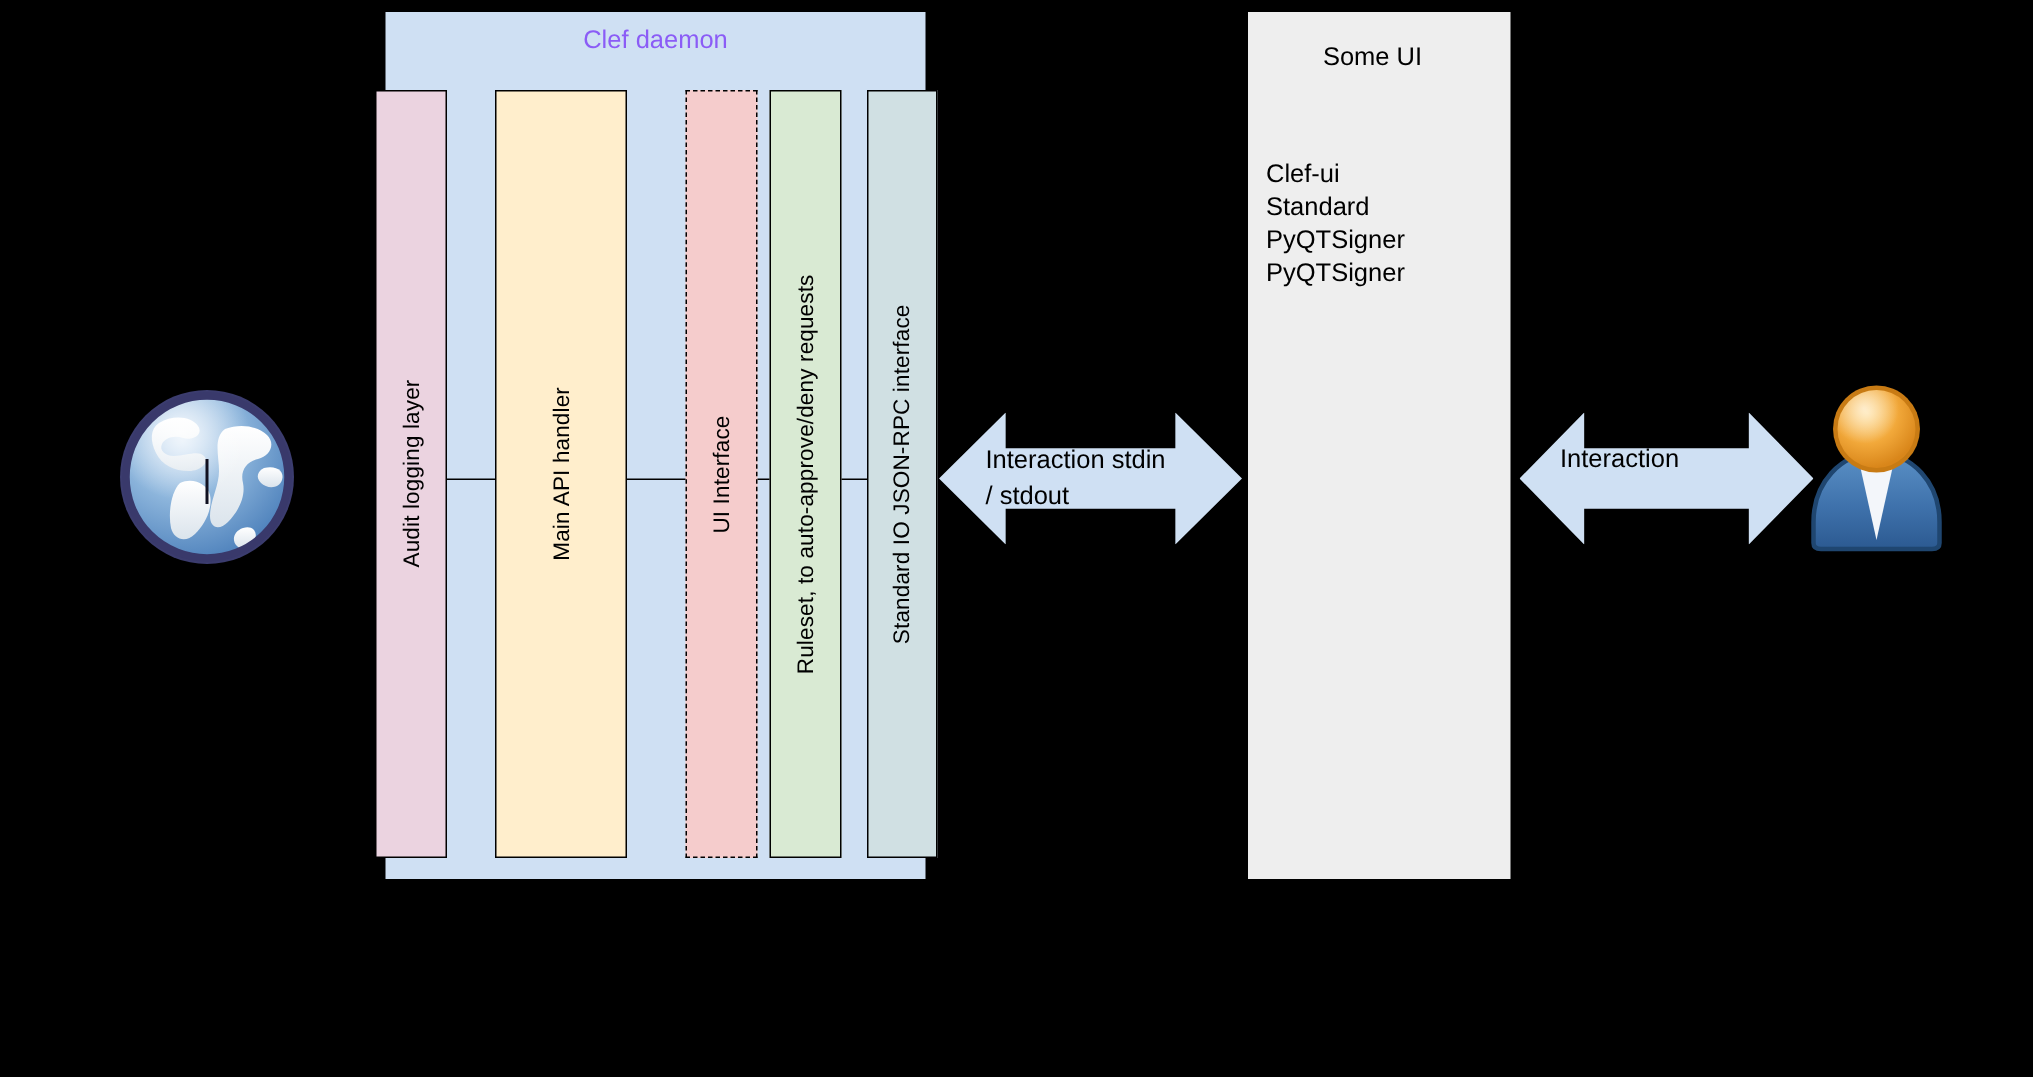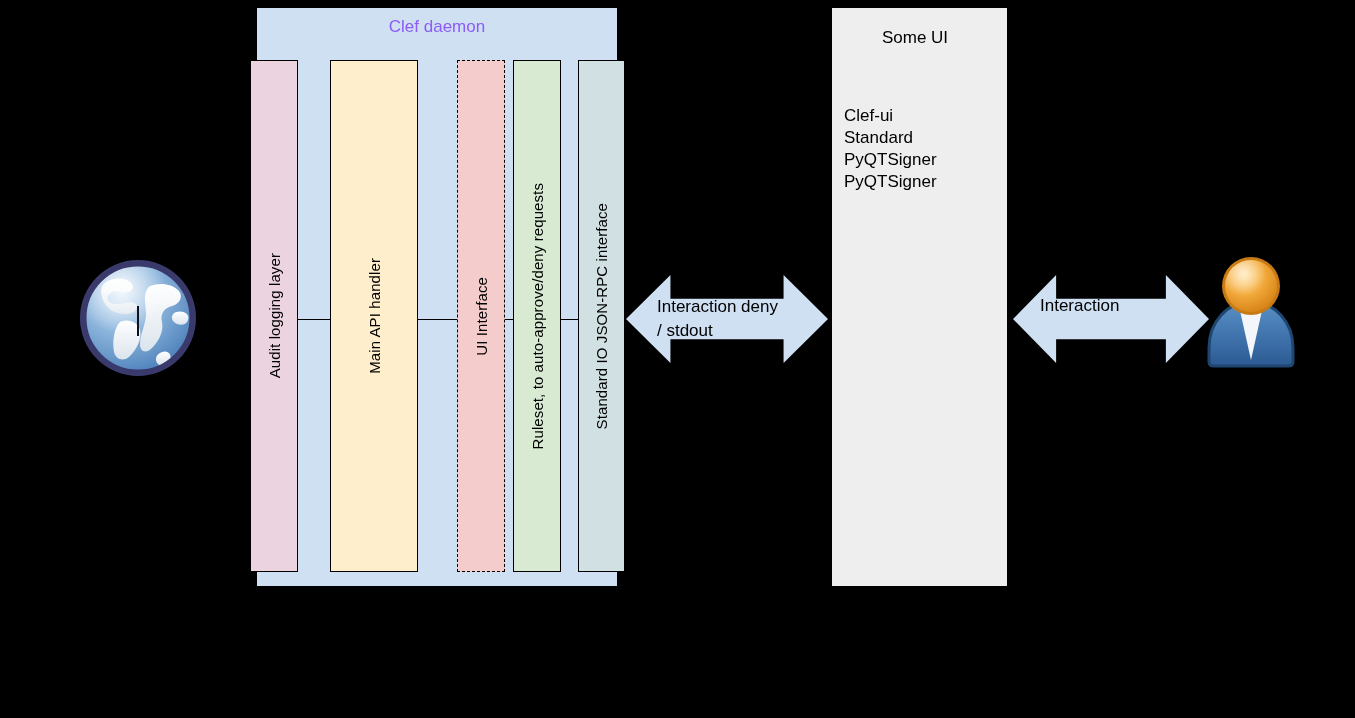--- a/index.html
+++ b/index.html
@@ -201,21 +201,21 @@
   <div class="col col-ruleset">
     <span class="vtext">Ruleset, to auto-approve/deny requests</span>
   </div>
 
   <div class="col col-stdio">
     <span class="vtext">Standard IO JSON-RPC interface</span>
   </div>
 
   <div class="arrow arrow-1"></div>
   <div class="arrow-label arrow-label-1">
-    <div>Interaction deny</div>
+    <div>Interaction stdin</div>
     <div>/ stdout</div>
   </div>
 
   <div class="ui-panel">
     <div class="ui-panel-title">Some UI</div>
     <div class="ui-panel-list">
       <div>Clef-ui</div>
       <div>Standard</div>
       <div>PyQTSigner</div>
       <div>PyQTSigner</div>

